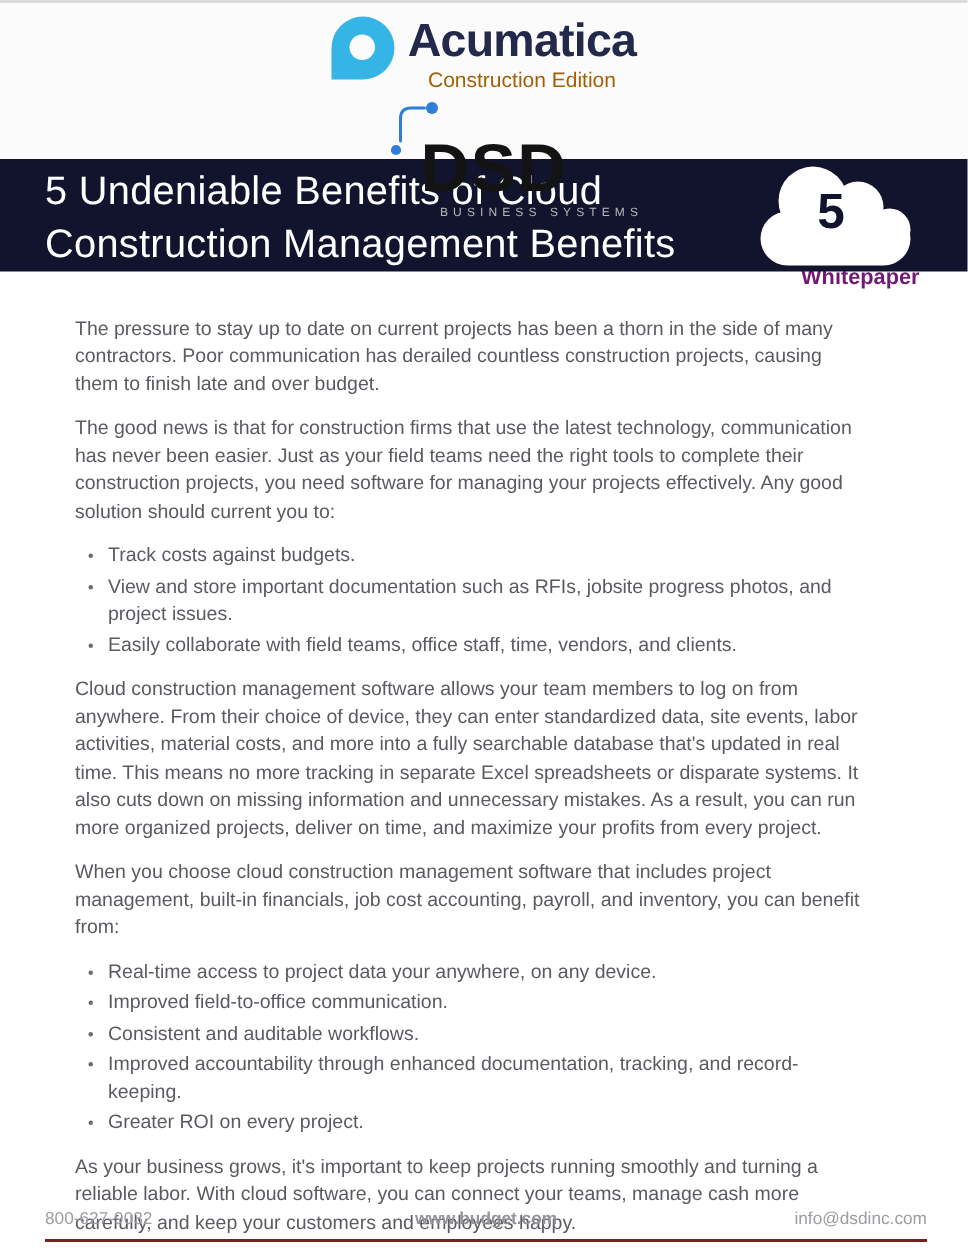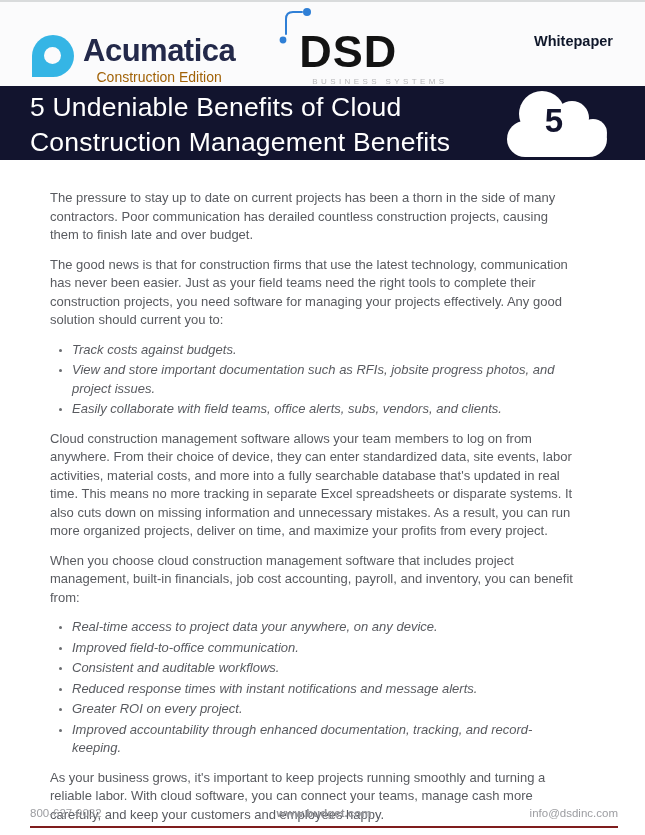--- a/index.html
+++ b/index.html
@@ -11,21 +11,21 @@
   }
   .page {
     width:645px; height:835px; background:#ffffff;
     border-top:2px solid #d9dbdc; position:relative;
     display:flex; flex-direction:column;
   }
 
   
   .header {
     height:104px; background:#fbfbfc;
-    display:flex; align-items:flex-end; padding:0 32px;
+    display:flex; align-items:center; padding:0 32px;flex-direction:column;
   }
   .logo-acu { display:flex; align-items:flex-start; }
   .acu-icon {
     width:42px; height:42px; background:#35b5e5;
     border-radius:50% 50% 50% 0;
     position:relative; margin-top:9px; flex:0 0 auto;
   }
   .acu-hole {
     position:absolute; width:17px; height:17px; background:#fbfbfc;
     border-radius:50%; left:12px; top:12px;
@@ -43,21 +43,21 @@
     font-size:45px; font-weight:bold; color:#131313;
     line-height:44px; letter-spacing:1px;
   }
   .dsd-sub {
     font-size:8px; color:#b7b7b9; letter-spacing:3.4px;
     margin-top:3px; margin-left:13px; white-space:nowrap;
   }
 
   .wp-label {
     margin-left:auto; align-self:flex-start; margin-top:31px;
-    font-size:14.5px; font-weight:bold; color:#0f172a;
+    font-size:14.5px; font-weight:bold; color:#701a75;
   }
 
   
   .banner {
     height:156px; background:#12142e; color:#ffffff;
     display:flex; align-items:center; padding:0 36px 0 30px;justify-content:center;
   }
   .banner h1 {
     font-size:26.5px; font-weight:400; line-height:35px;
     letter-spacing:0.2px; margin-top:4px;
@@ -69,21 +69,21 @@
     color:#12142e; font-weight:bold; font-size:33px;
   }
 
   
   .doc-body {
     padding:29px 72px 0 50px;
     font-size:13px; line-height:18.5px; color:#595b60;
   }
   .doc-body p { margin-bottom:11px; }
   .doc-body ul { list-style:none; padding-left:22px; margin-bottom:11px; }
-  .doc-body li { position:relative; margin-bottom:2px;font-style:italic; }
+  .doc-body li { position:relative; margin-bottom:2px; }
   .doc-body li::before {
     content:""; position:absolute; left:-13px; top:8px;
     width:3px; height:3px; background:#6a6c70; border-radius:50%;
   }
 
   
   .footer {
     position:absolute; left:30px; right:27px; bottom:7px;
     border-bottom:2px solid #7f1d1d;
     padding-bottom:7px;
@@ -141,31 +141,30 @@
       <span class="cloud-num">5</span>
     </div>
   </div>
 
   <div class="doc-body">
     <p>The pressure to stay up to date on current projects has been a thorn in the side of many contractors. Poor communication has derailed countless construction projects, causing them to finish late and over budget.</p>
     <p>The good news is that for construction firms that use the latest technology, communication has never been easier. Just as your field teams need the right tools to complete their construction projects, you need software for managing your projects effectively. Any good solution should current you to:</p>
     <ul>
       <li>Track costs against budgets.</li>
       <li>View and store important documentation such as RFIs, jobsite progress photos, and project issues.</li>
-      <li>Easily collaborate with field teams, office alerts, subs, vendors, and clients.</li>
+      <li>Easily collaborate with field teams, office staff, time, vendors, and clients.</li>
     </ul>
     <p>Cloud construction management software allows your team members to log on from anywhere. From their choice of device, they can enter standardized data, site events, labor activities, material costs, and more into a fully searchable database that's updated in real time. This means no more tracking in separate Excel spreadsheets or disparate systems. It also cuts down on missing information and unnecessary mistakes. As a result, you can run more organized projects, deliver on time, and maximize your profits from every project.</p>
     <p>When you choose cloud construction management software that includes project management, built-in financials, job cost accounting, payroll, and inventory, you can benefit from:</p>
     <ul>
       <li>Real-time access to project data your anywhere, on any device.</li>
       <li>Improved field-to-office communication.</li>
       <li>Consistent and auditable workflows.</li>
-      <li>Reduced response times with instant notifications and message alerts.</li>
+      <li>Improved accountability through enhanced documentation, tracking, and record-keeping.</li>
       <li>Greater ROI on every project.</li>
-      <li>Improved accountability through enhanced documentation, tracking, and record-keeping.</li>
     </ul>
     <p>As your business grows, it's important to keep projects running smoothly and turning a reliable labor. With cloud software, you can connect your teams, manage cash more carefully, and keep your customers and employees happy.</p>
   </div>
 
   <div class="footer">
     <span class="f-phone">800-627-9032</span>
     <a class="f-web" href="#">www.budget.com</a>
     <a class="f-mail" href="#">info@dsdinc.com</a>
   </div>
 

